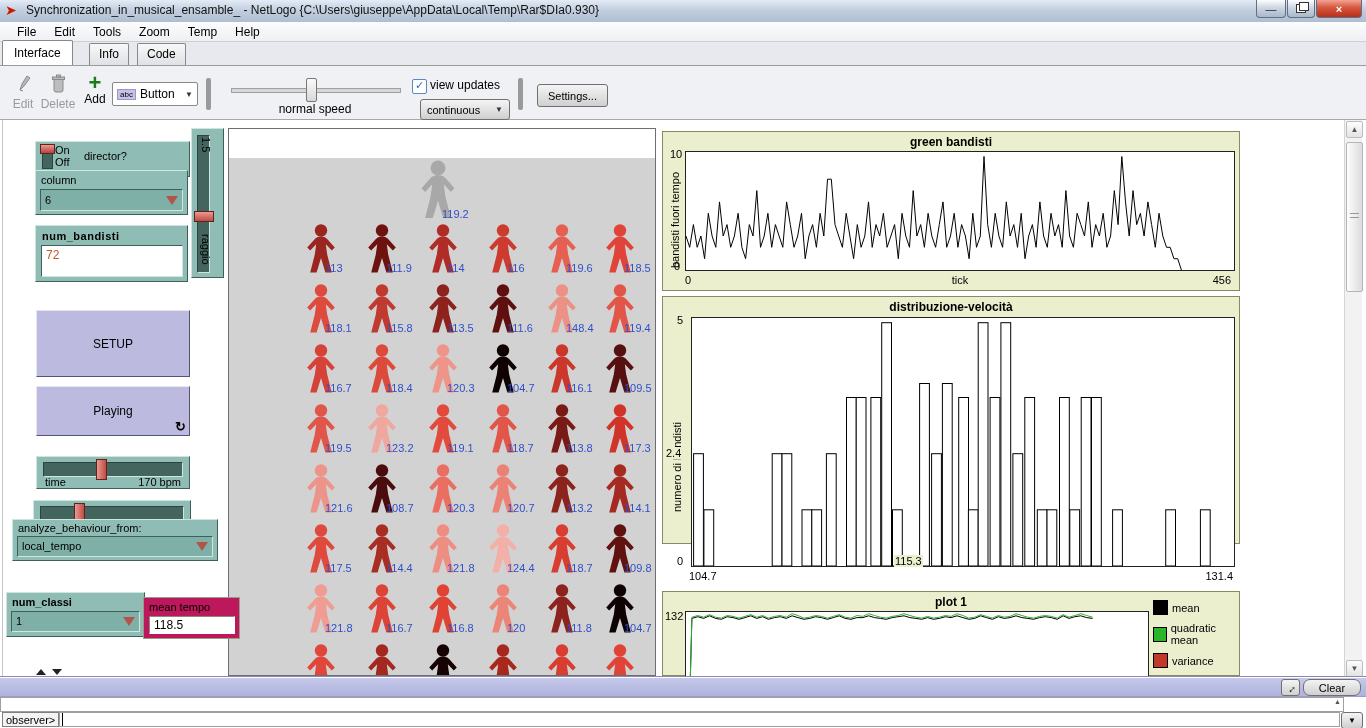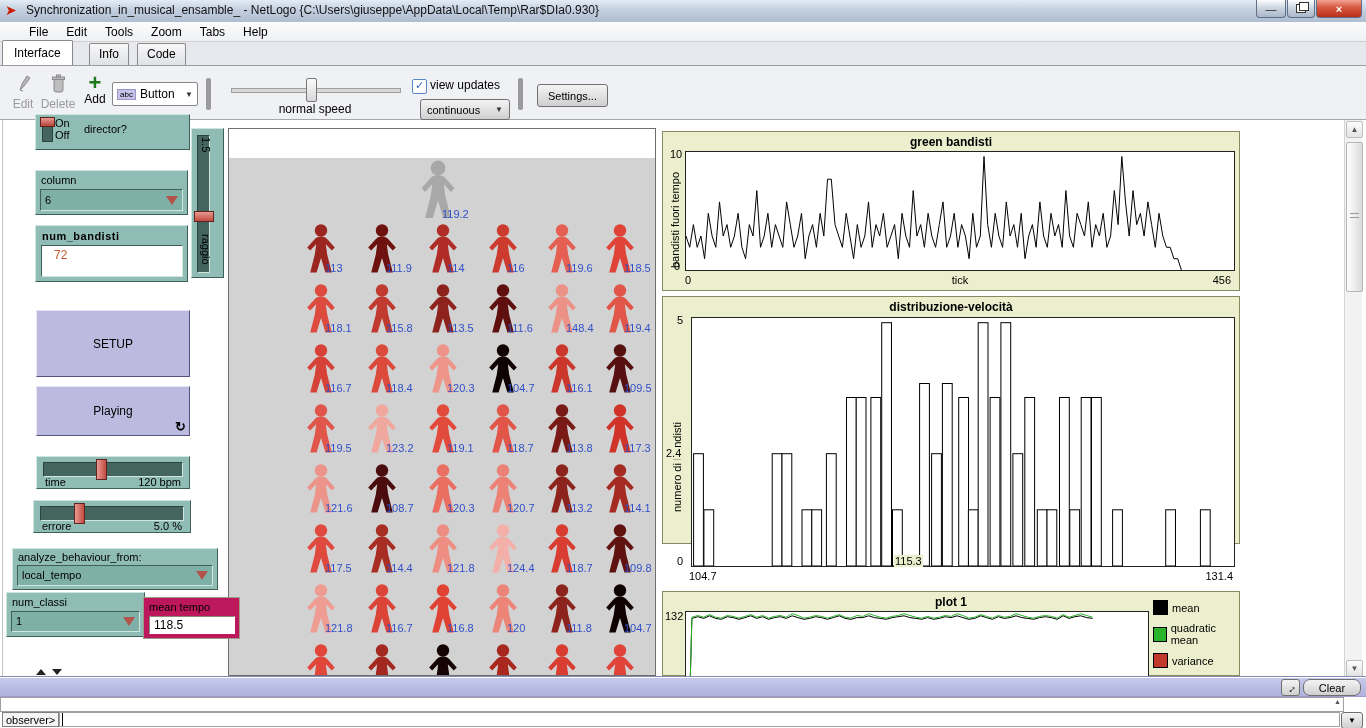--- a/index.html
+++ b/index.html
@@ -16,21 +16,21 @@
   .winbtn{height:17px;border:1px solid #5f6f85;border-top:none;border-radius:0 0 4px 4px;
     background:linear-gradient(#fdfdfd,#cdd6e2 45%,#aab8ca);display:flex;align-items:center;justify-content:center;
     font-size:11px;color:#222;margin-left:1px;}
   .winbtn.min{width:28px}.winbtn.max{width:26px}
   .winbtn.close{width:44px;background:linear-gradient(#f2a393,#d6573d 45%,#b8301c);color:#fff;font-weight:bold;}
   .restore-glyph{width:8px;height:7px;border:1px solid #333;background:#fff;position:relative;}
   .restore-glyph:before{content:"";position:absolute;left:2px;top:-3px;width:8px;height:7px;border:1px solid #333;background:#fff;}
 
   
   .menubar{left:0;top:22px;width:1366px;height:20px;background:linear-gradient(#fcfcfc,#eef0f4);
-    border-bottom:1px solid #d0d0d0;display:flex;align-items:center;padding-left:20px;box-sizing:border-box;}
+    border-bottom:1px solid #d0d0d0;display:flex;align-items:center;padding-left:8px;box-sizing:border-box;}
   .menu-item{padding:1px 9px;font-size:12px;}
   .tabbar{left:0;top:42px;width:1366px;height:24px;background:#e7e9ee;border-bottom:1px solid #9b9b9b;box-sizing:border-box;}
   .tab{position:absolute;bottom:0;border:1px solid #898989;border-bottom:none;background:linear-gradient(#f8f8f8,#dfe1e6);
     padding:3px 9px 4px;font-size:12px;border-radius:2px 2px 0 0;}
   .tab.active{background:#fff;padding:5px 11px 5px;font-size:12px;z-index:2;}
   .toolbar{left:0;top:66px;width:1366px;height:53px;background:#f0f1f4;border-bottom:1px solid #a8a8a8;
     box-shadow:inset 0 -2px 0 #fff0;}
   .tool-label{font-size:12px;}
   .disabled{color:#9a9a9a;}
   .tsep{width:5px;background:#9a9a9a;border-radius:2px;}
@@ -39,21 +39,21 @@
   .wbtn{border:1px solid #707070;border-radius:3px;background:linear-gradient(#f4f4f4,#e4e4e4 45%,#cfcfcf);
     display:flex;align-items:center;justify-content:center;font-size:11px;}
 
   
   .nl{background:#8fbcb4;border:1px solid;border-color:#cfe6df #3f6058 #3f6058 #cfe6df;box-sizing:border-box;}
   .nl-label{font-size:11px;color:#000;}
   .sunken{background:#7fb0a7;border:1px solid;border-color:#3f6058 #cfe6df #cfe6df #3f6058;box-sizing:border-box;}
   .chooser-arrow{width:0;height:0;border-left:6px solid transparent;border-right:6px solid transparent;
     border-top:9px solid #b2544a;}
   .nl-input-box{background:#fff;border:1px solid;border-color:#3f6058 #cfe6df #cfe6df #3f6058;box-sizing:border-box;
-    color:#c05a28;font-size:12px;padding:2px 12px;}
+    color:#c05a28;font-size:12px;padding:2px 4px;}
   .nl-btn{background:#bdbadf;border:1px solid;border-color:#e6e4f6 #55527d #55527d #e6e4f6;box-sizing:border-box;
     display:flex;align-items:center;justify-content:center;font-size:12px;}
   .sl-track{position:absolute;left:6px;right:6px;top:5px;height:13px;background:#44655e;
     border:1px solid;border-color:#2c443f #cfe6df #cfe6df #2c443f;}
   .sl-handle{position:absolute;top:2px;width:9px;height:19px;background:linear-gradient(90deg,#e89a92,#c14b41);
     border:1px solid #5e2520;}
   .monitor{background:#be185d;border:1px solid #9a9a86;box-sizing:border-box;}
   .mon-box{background:#fff;border:1px solid;border-color:#8a8a78 #fff #fff #8a8a78;box-sizing:border-box;
     font-size:12px;padding:1px 4px;}
 
@@ -110,21 +110,21 @@
         </div>
       <div class="winbtn close">×</div>
     </div>
   </div>
 
   <div class="abs menubar">
       <div class="menu-item">File</div>
       <div class="menu-item">Edit</div>
       <div class="menu-item">Tools</div>
       <div class="menu-item">Zoom</div>
-      <div class="menu-item">Tabs</div>
+      <div class="menu-item">Temp</div>
       <div class="menu-item">Help</div>
     </div>
 
   <div class="abs tabbar">
       <div class="tab active" style="left:2px;">Interface</div>
       <div class="tab" style="left:89px;">Info</div>
       <div class="tab" style="left:137px;">Code</div>
     </div>
 
   <div class="abs toolbar">
@@ -164,21 +164,21 @@
       <span style="font-size:8px;color:#333;">▼</span>
     </div>
     <div class="abs tsep" style="left:518px;top:12px;height:32px;"></div>
     <div class="abs wbtn" style="left:537px;top:18px;width:69px;height:21px;">
       <span>Settings...</span>
     </div>
   </div>
 
   <div class="abs" style="left:2px;top:120px;width:1px;height:556px;background:#c4c4c4;"></div>
 
-  <div class="abs nl" style="left:35px;top:114px;width:155px;height:36px;">
+  <div class="abs nl" style="left:35px;top:141px;width:155px;height:36px;">
     <div class="abs" style="left:6px;top:3px;width:9px;height:22px;background:#44655e;border:1px solid #2c443f;"></div>
     <div class="abs" style="left:4px;top:2px;width:13px;height:8px;background:linear-gradient(#e89a92,#b8423a);border:1px solid #5e2520;"></div>
     <div class="abs nl-label" style="left:19px;top:2px;">On</div>
     <div class="abs nl-label" style="left:19px;top:14px;">Off</div>
     <div class="abs nl-label" style="left:48px;top:8px;">director?</div>
   </div>
 
   <div class="abs nl" style="left:35px;top:170px;width:153px;height:45px;">
     <div class="abs nl-label" style="left:5px;top:3px;">column</div>
     <div class="abs sunken" style="left:4px;top:18px;width:143px;height:22px;">
@@ -206,40 +206,40 @@
     <span class="abs" style="right:3px;bottom:1px;font-size:13px;font-weight:bold;">↻</span>
   </div>
   <div class="abs nl-btn" style="left:36px;top:310px;width:154px;height:67px;">
     <span>SETUP</span>
   </div>
 
   <div class="abs nl" style="left:36px;top:456px;width:154px;height:33px;">
     <div class="sl-track"></div>
     <div class="sl-handle" id="time-handle" style="left: 59.3px;"></div>
     <div class="abs nl-label" style="left:8px;top:19px;">time</div>
-    <div class="abs nl-label" style="right:8px;top:19px;">120 bpm</div>
+    <div class="abs nl-label" style="right:8px;top:19px;">170 bpm</div>
   </div>
 
   <div class="abs nl" style="left:33px;top:500px;width:158px;height:33px;">
     <div class="sl-track"></div>
     <div class="sl-handle" id="errore-handle" style="left: 39.5px;"></div>
     <div class="abs nl-label" style="left:8px;top:19px;">errore</div>
     <div class="abs nl-label" style="right:8px;top:19px;">5.0 %</div>
   </div>
 
-  <div class="abs nl" style="left:12px;top:548px;width:206px;height:42px;text-align:right;">
+  <div class="abs nl" style="left:12px;top:519px;width:206px;height:42px;text-align:right;">
     <div class="abs nl-label" style="left:5px;top:2px;">analyze_behaviour_from:</div>
     <div class="abs sunken" style="left:4px;top:16px;width:196px;height:21px;">
       <div class="abs nl-label" style="left:4px;top:3px;">local_tempo</div>
       <div class="abs chooser-arrow" style="right:4px;top:5px;"></div>
     </div>
   </div>
 
   <div class="abs nl" style="left:6px;top:592px;width:139px;height:45px;">
-    <div class="abs nl-label" style="left:5px;top:3px;">num_classi</div>
+    <div class="abs nl-label" style="left:5px;top:3px;font-weight:bold;">num_classi</div>
     <div class="abs sunken" style="left:4px;top:18px;width:129px;height:21px;">
       <div class="abs nl-label" style="left:4px;top:3px;">1</div>
       <div class="abs chooser-arrow" style="right:4px;top:5px;"></div>
     </div>
   </div>
 
   <div class="abs monitor" style="left:143px;top:597px;width:97px;height:42px;z-index:5;">
     <div class="abs" style="left:5px;top:3px;font-size:11px;">mean tempo</div>
     <div class="abs mon-box" style="left:5px;top:18px;width:86px;height:18px;">118.5</div>
   </div>

